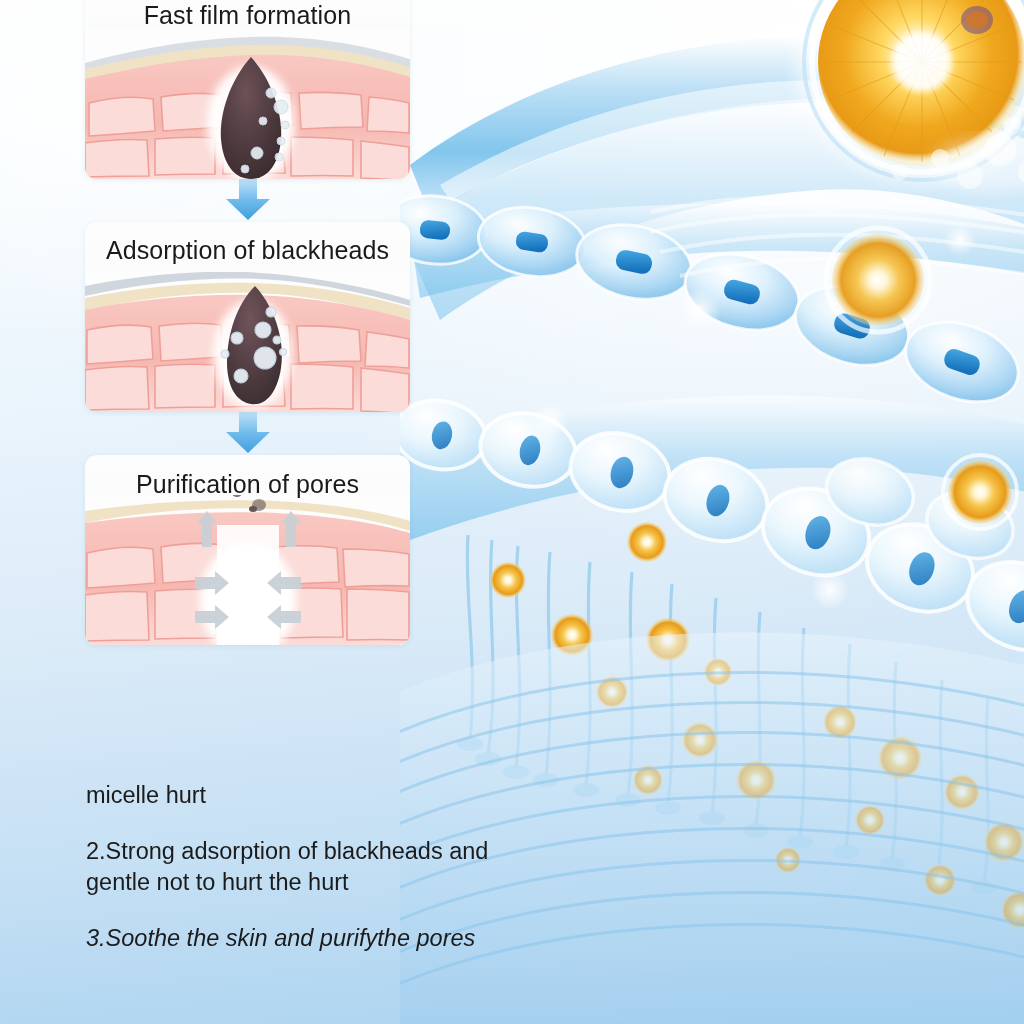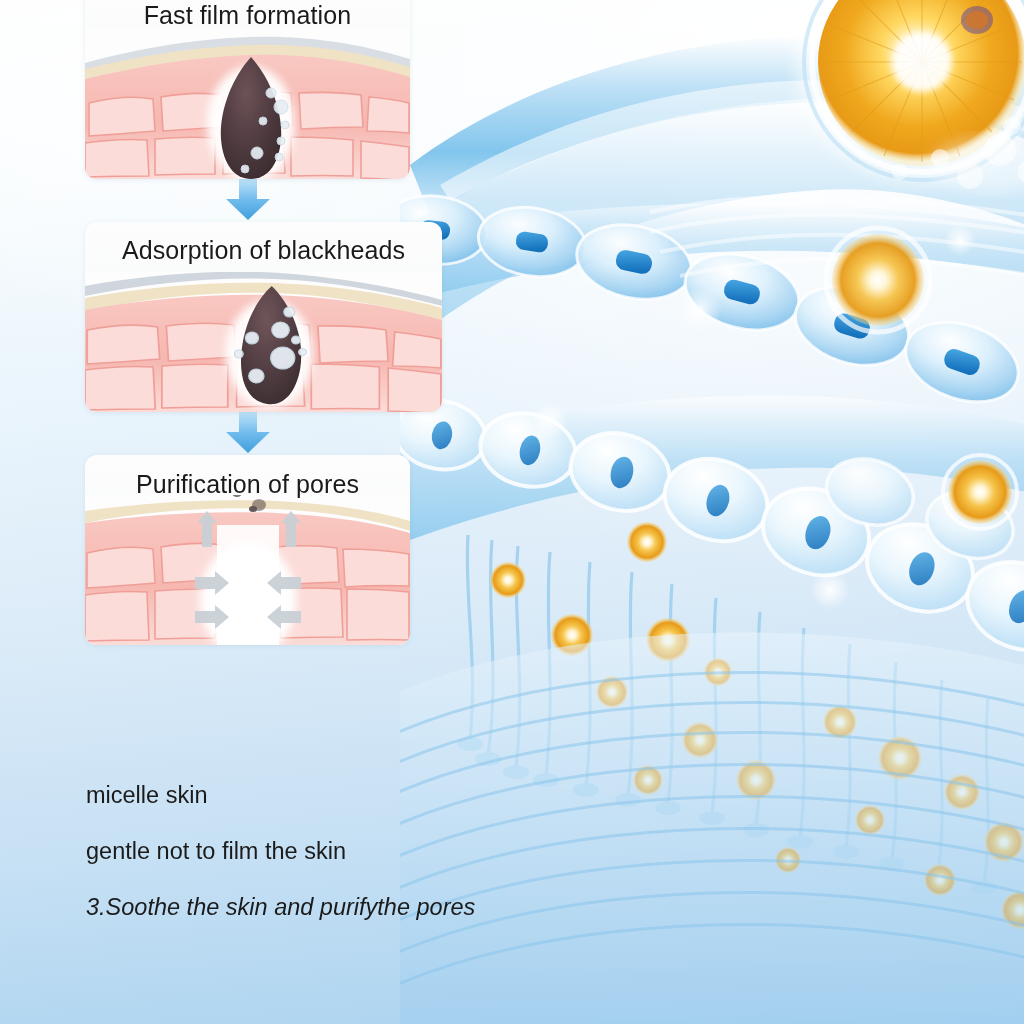--- a/index.html
+++ b/index.html
@@ -22,21 +22,21 @@
   
   .illus{position:absolute;left:400px;top:-20px;width:660px;height:1050px;}
   .illus svg{display:block;width:100%;height:100%;}
 
   
   .panels{position:absolute;left:85px;top:0px;width:325px;}
   .panel{position:relative;width:325px;border-radius:12px;overflow:hidden;
      background:linear-gradient(180deg,#fdfdfd 0%,#fafbfb 30%,#fdfdfd 100%);
      box-shadow:0 1px 5px rgba(120,160,190,.18);}
   .panel.p1{height:185px;border-top-left-radius:0;border-top-right-radius:0;margin-top:-6px;}
-  .panel.p2{height:190px;padding-left:32px;}
+  .panel.p2{height:190px;}
   .panel.p3{height:190px;}
   .panel-title{position:absolute;left:0;right:0;text-align:center;
      color:#1a1a1a;font-size:25px;letter-spacing:.1px;z-index:6;
      text-shadow:0 0 6px rgba(255,255,255,.95),0 0 12px rgba(255,255,255,.9);}
   .panel.p1 .panel-title{top:7px;}
   .panel.p2 .panel-title{top:14px;}
   .panel.p3 .panel-title{top:15px;}
   .skin{position:absolute;left:0;right:0;bottom:0;}
   .skin svg{display:block;width:100%;height:100%;}
   .arrow{width:325px;height:43px;display:block;}
@@ -493,23 +493,24 @@
             <ellipse cx="174" cy="10" rx="7" ry="6" opacity=".6"></ellipse>
             <ellipse cx="168" cy="14" rx="4" ry="3"></ellipse>
           </g>
         </svg>
       </div>
     </div>
   </div>
 
   <div class="notes">
     <div class="note n1">
-      <div>micelle skin</div>
+      <div>micelle hurt</div>
     </div>
     <div class="note n2">
-      <div>gentle not to film the skin</div>
+      <div>2.Strong adsorption of blackheads and</div>
+      <div>gentle not to hurt the hurt</div>
     </div>
     <div class="note n3">
       <div>3.Soothe the skin and purifythe pores</div>
     </div>
   </div>
 
 </div>
 
 </body></html>

